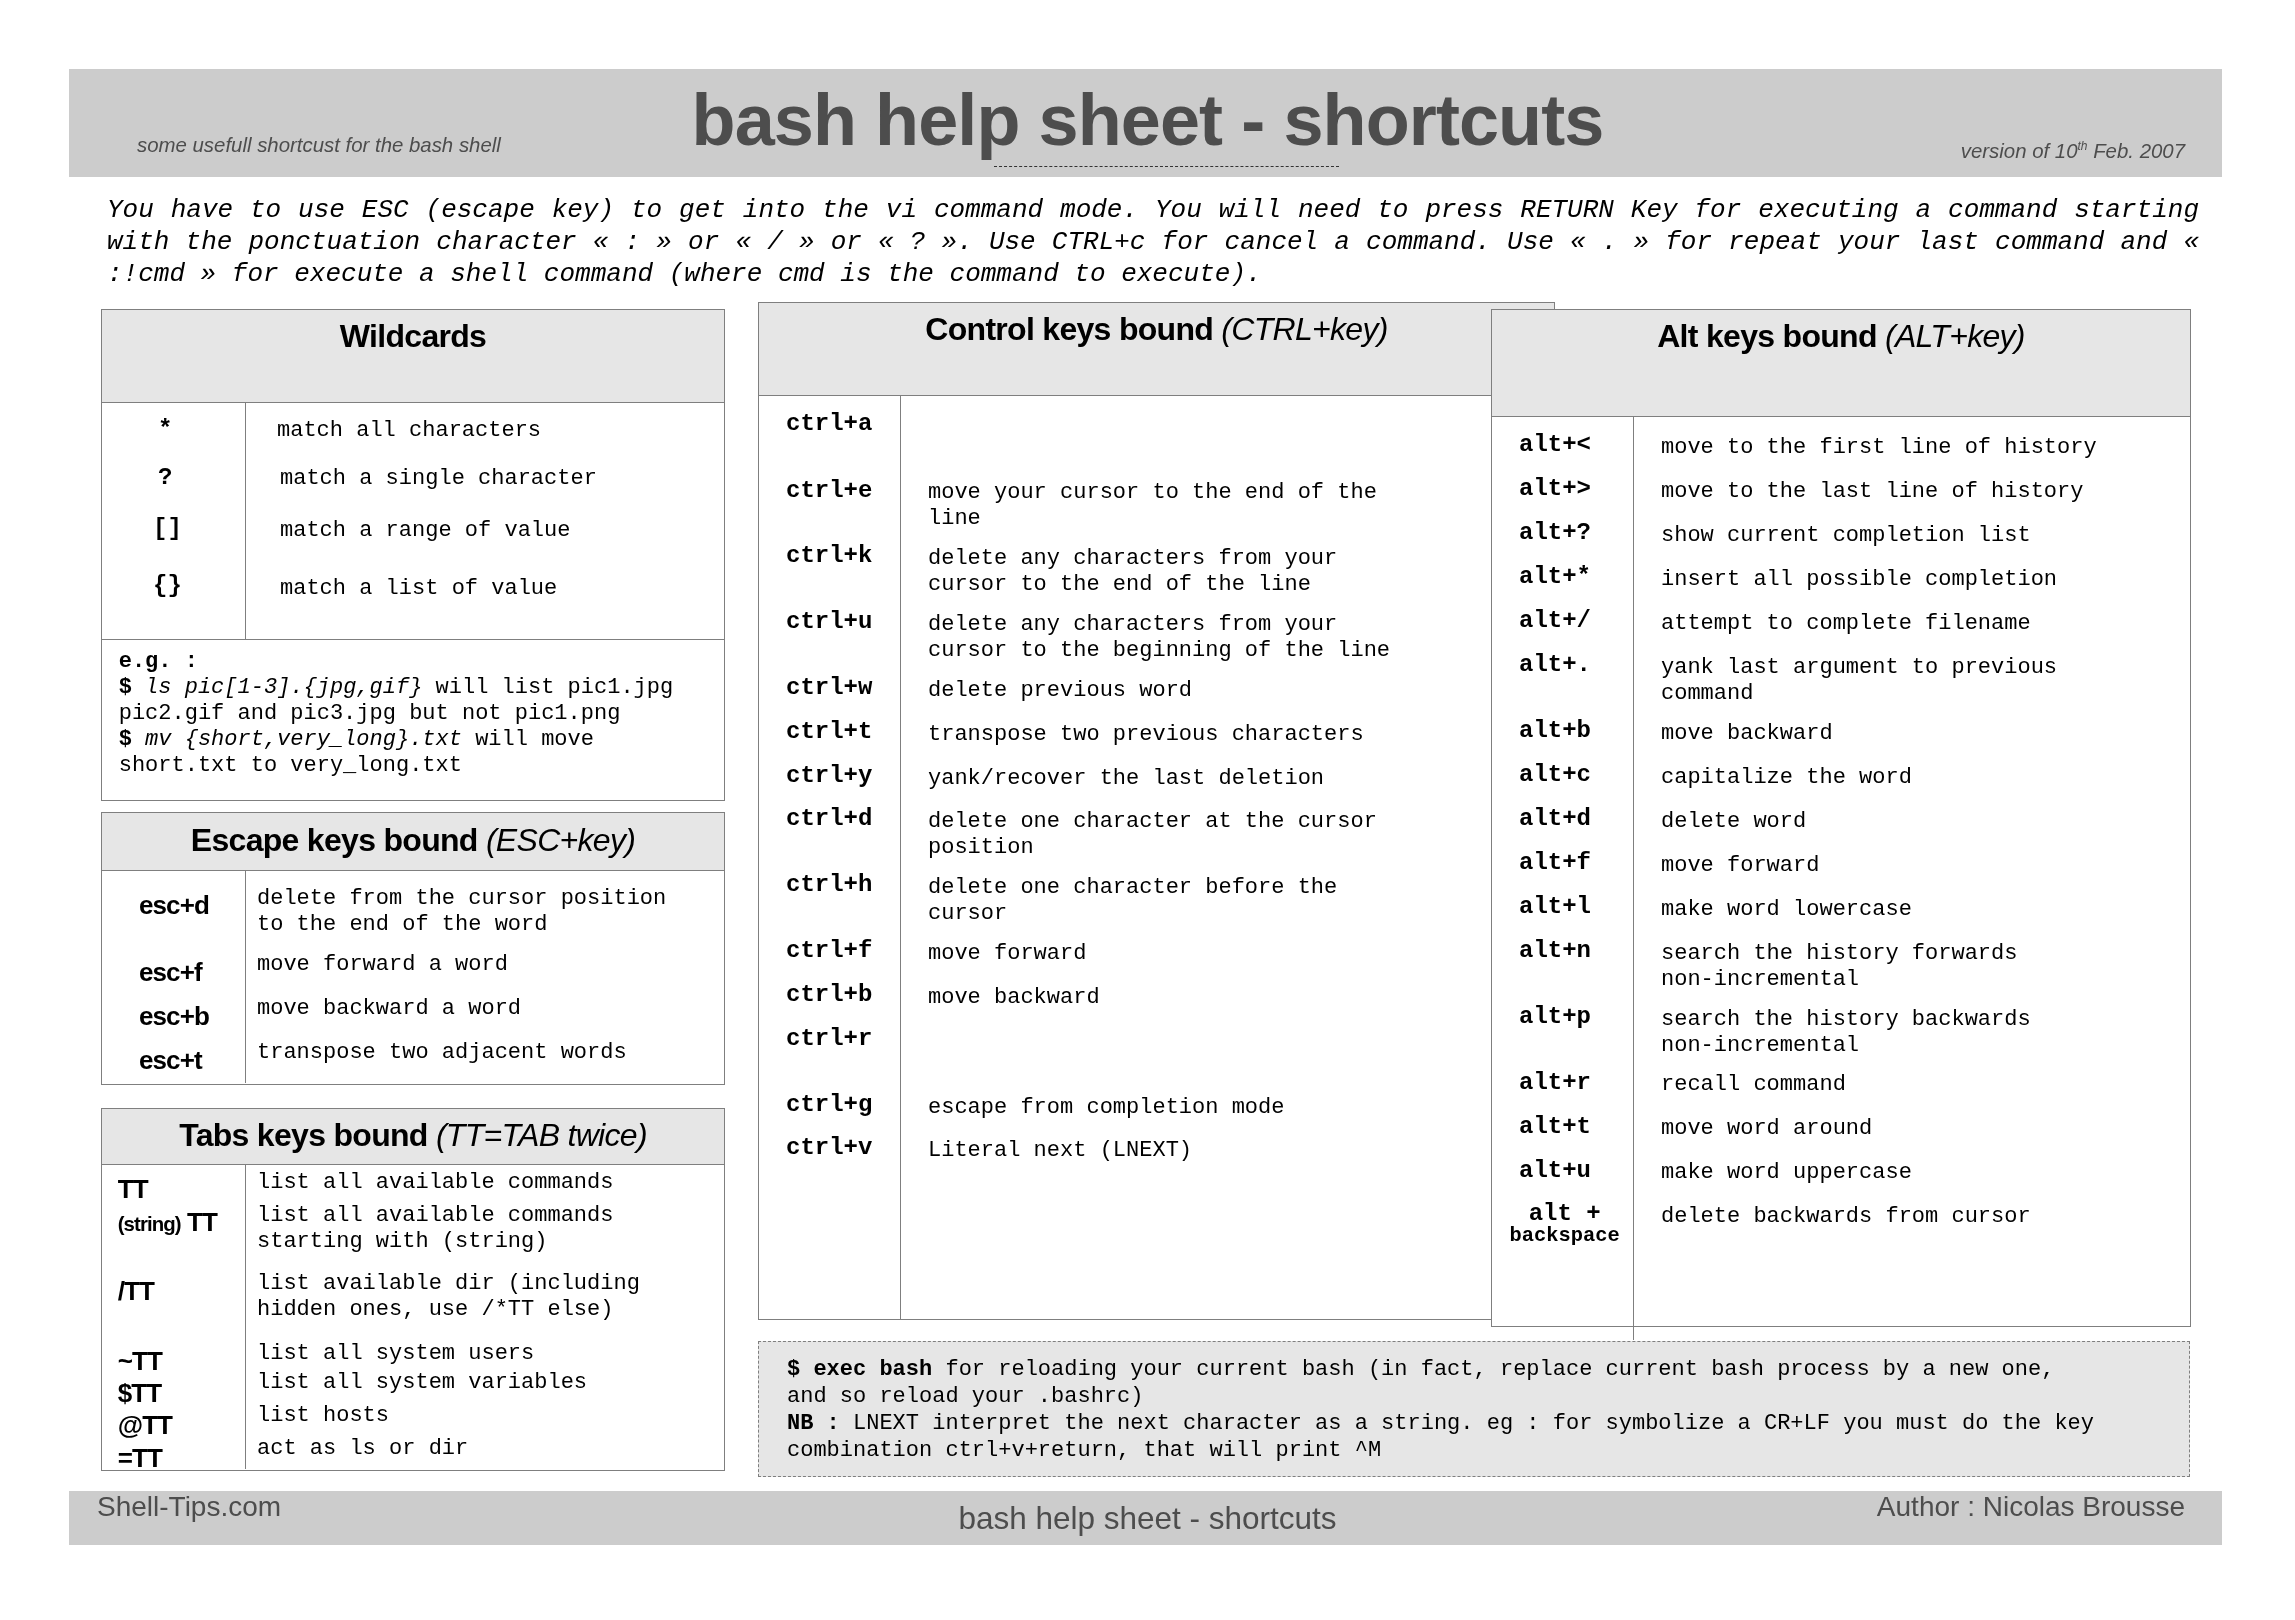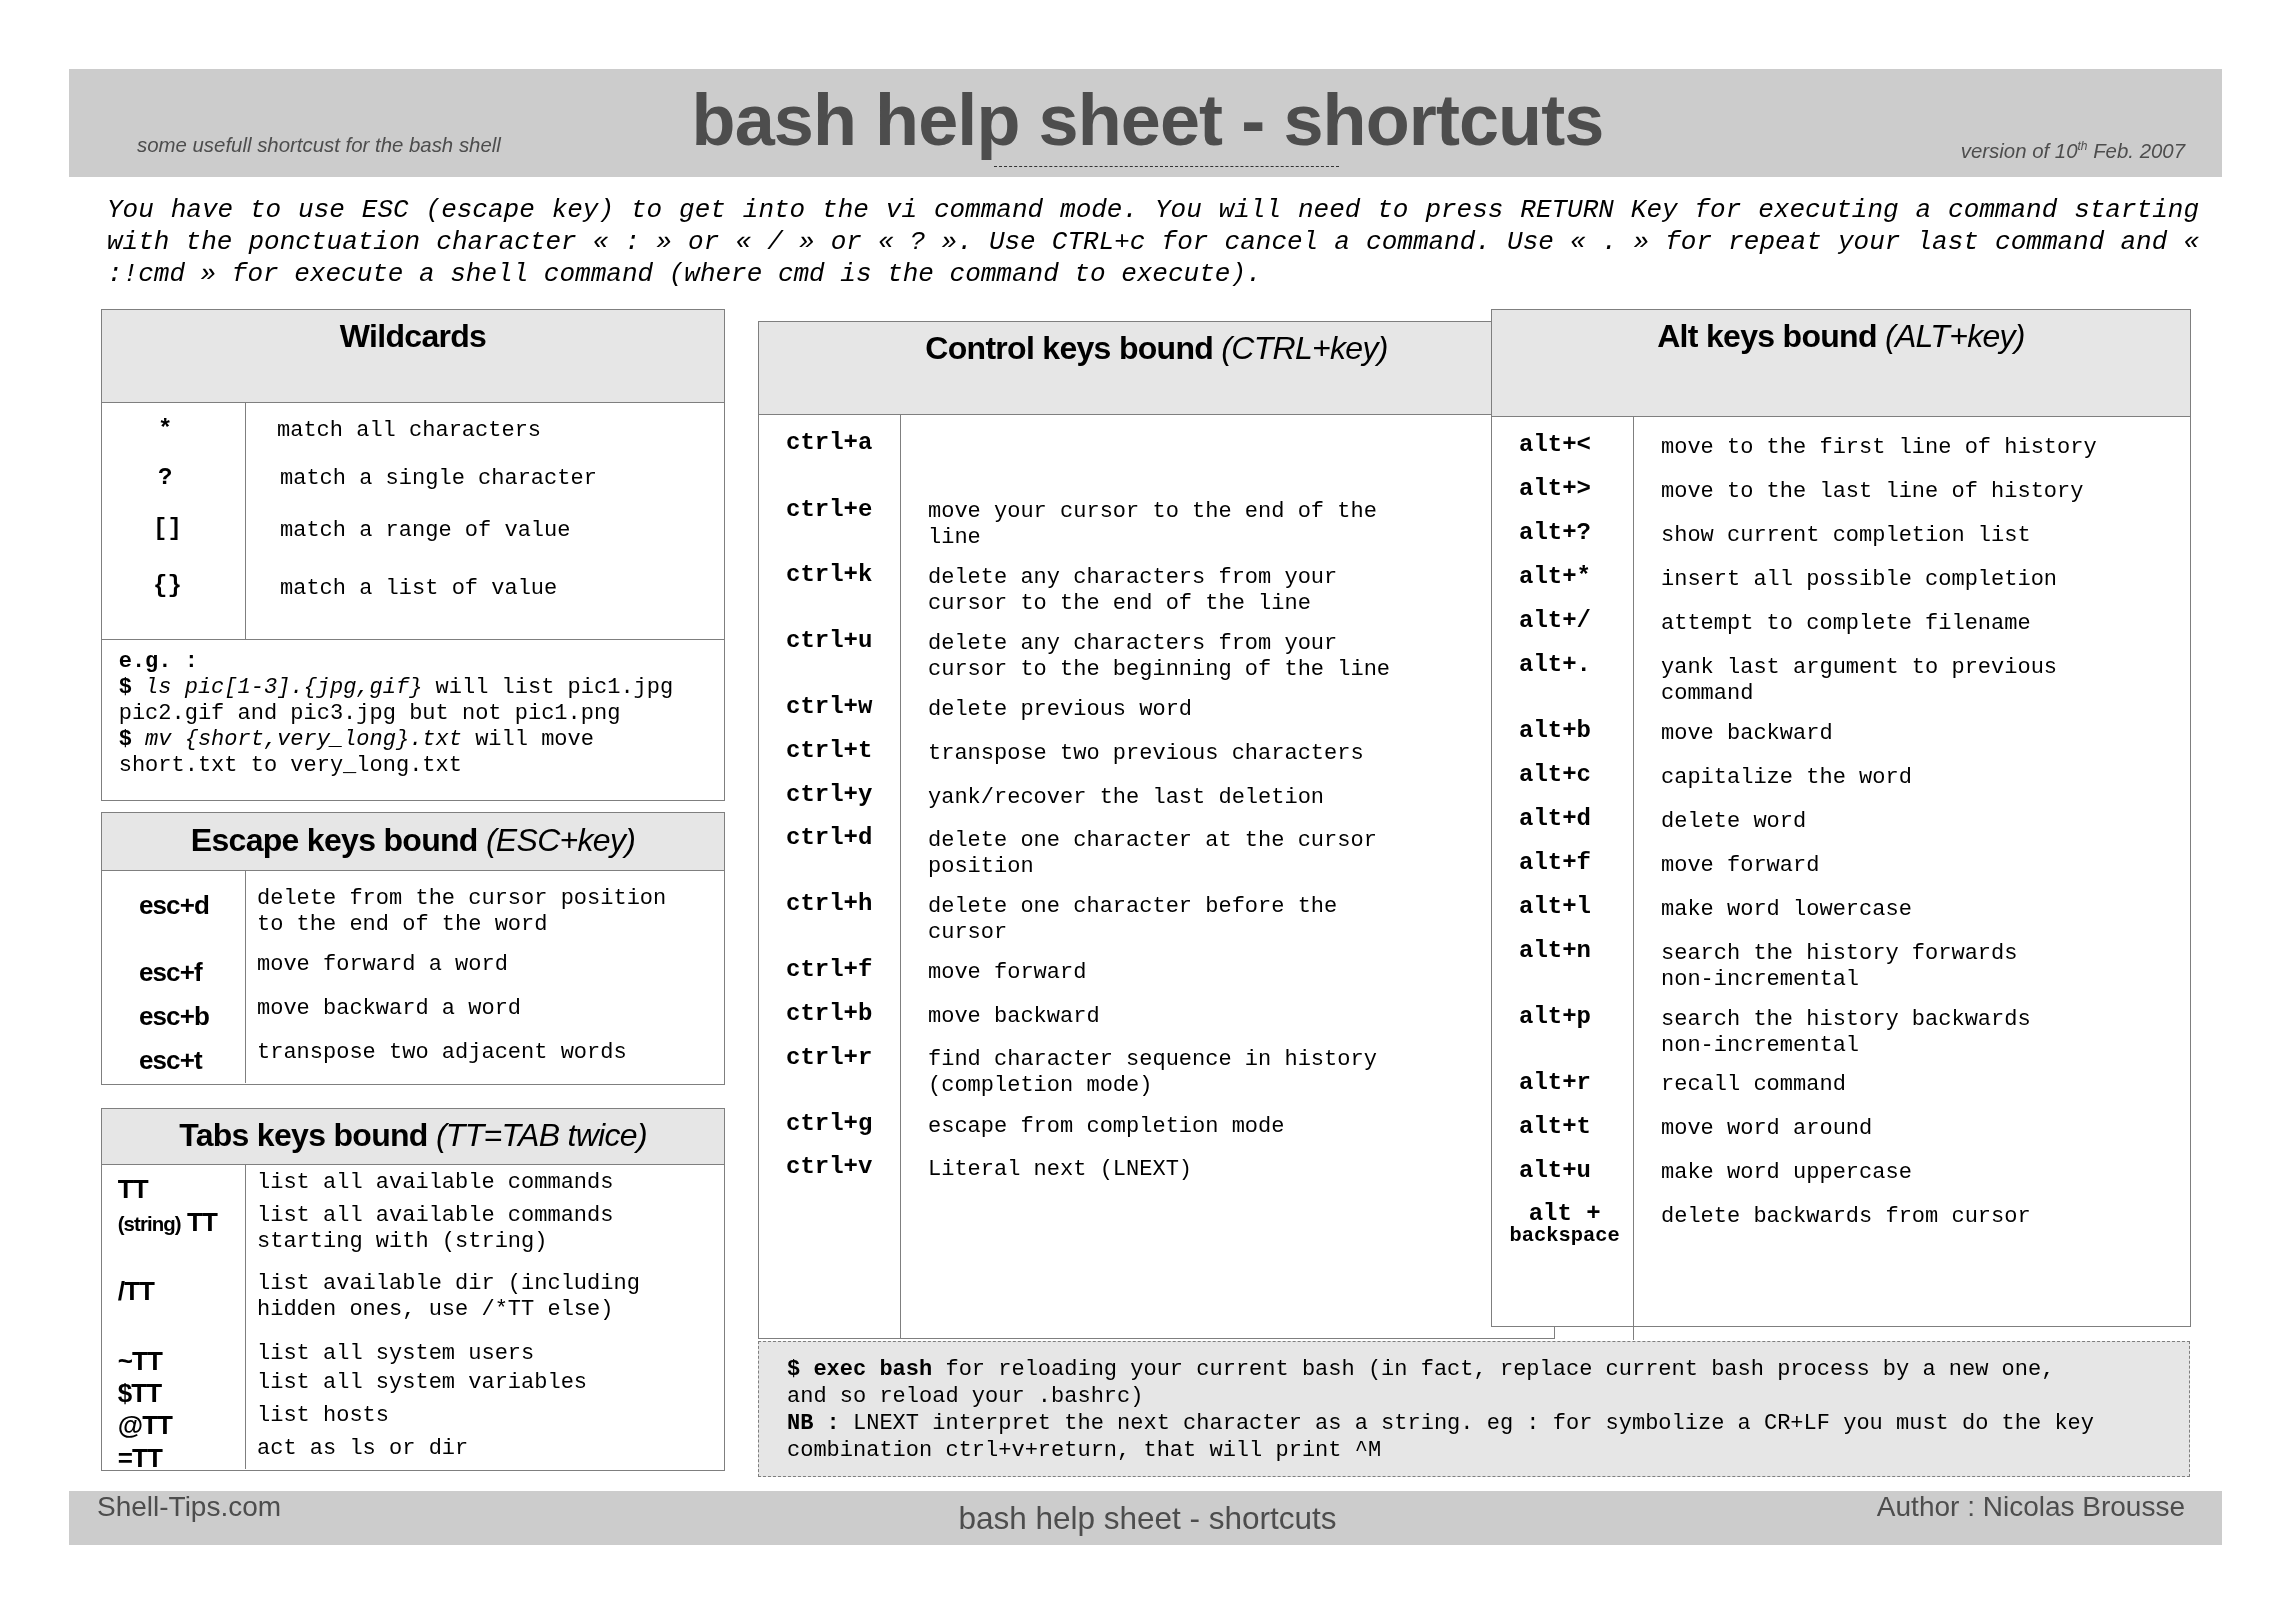--- a/index.html
+++ b/index.html
@@ -102,21 +102,21 @@
     <div class="desc" style="left:155px; top:176px;">list all system users</div>
     <div class="skey" style="left:15.7px; top:213px;">$TT</div>
     <div class="desc" style="left:155px; top:205px;">list all system variables</div>
     <div class="skey" style="left:15.7px; top:245px;">@TT</div>
     <div class="desc" style="left:155px; top:238px;">list hosts</div>
     <div class="skey" style="left:15.7px; top:278px;">=TT</div>
     <div class="desc" style="left:155px; top:271px;">act as ls or dir</div>
   </div>
 </div>
 
-<div class="abs panel" style="left:758px; top:321px; width:797px; height:1018px;">
+<div class="abs panel" style="left:758px; top:302px; width:797px; height:1018px;">
   <div class="panel-head" style="height:93px; padding-top:8.3px;"><span>Control keys bound</span> <span class="it">(CTRL+key)</span></div>
   <div id="ctrl-body" style="position:relative; height:923px;">
     <div class="vline" style="left:141px;"></div>
   <div class="key" style="left: 27px; top: 14.3px; width: auto; text-align: left;">
         <div>ctrl+a</div>
       </div>
       <div class="key" style="left: 27px; top: 81px; width: auto; text-align: left;">
         <div>ctrl+e</div>
       </div>
       <div class="desc" style="left: 169px; top: 84px;">
@@ -176,24 +176,20 @@
         <div>move forward</div>
       </div>
       <div class="key" style="left: 27px; top: 585px; width: auto; text-align: left;">
         <div>ctrl+b</div>
       </div>
       <div class="desc" style="left: 169px; top: 589px;">
         <div>move backward</div>
       </div>
       <div class="key" style="left: 27px; top: 629px; width: auto; text-align: left;">
         <div>ctrl+r</div>
-      </div>
-      <div class="desc" style="left: 169px; top: 632px;">
-        <div>find character sequence in history</div>
-        <div>(completion mode)</div>
       </div>
       <div class="key" style="left: 27px; top: 695px; width: auto; text-align: left;">
         <div>ctrl+g</div>
       </div>
       <div class="desc" style="left: 169px; top: 699px;">
         <div>escape from completion mode</div>
       </div>
       <div class="key" style="left: 27px; top: 738px; width: auto; text-align: left;">
         <div>ctrl+v</div>
       </div>

